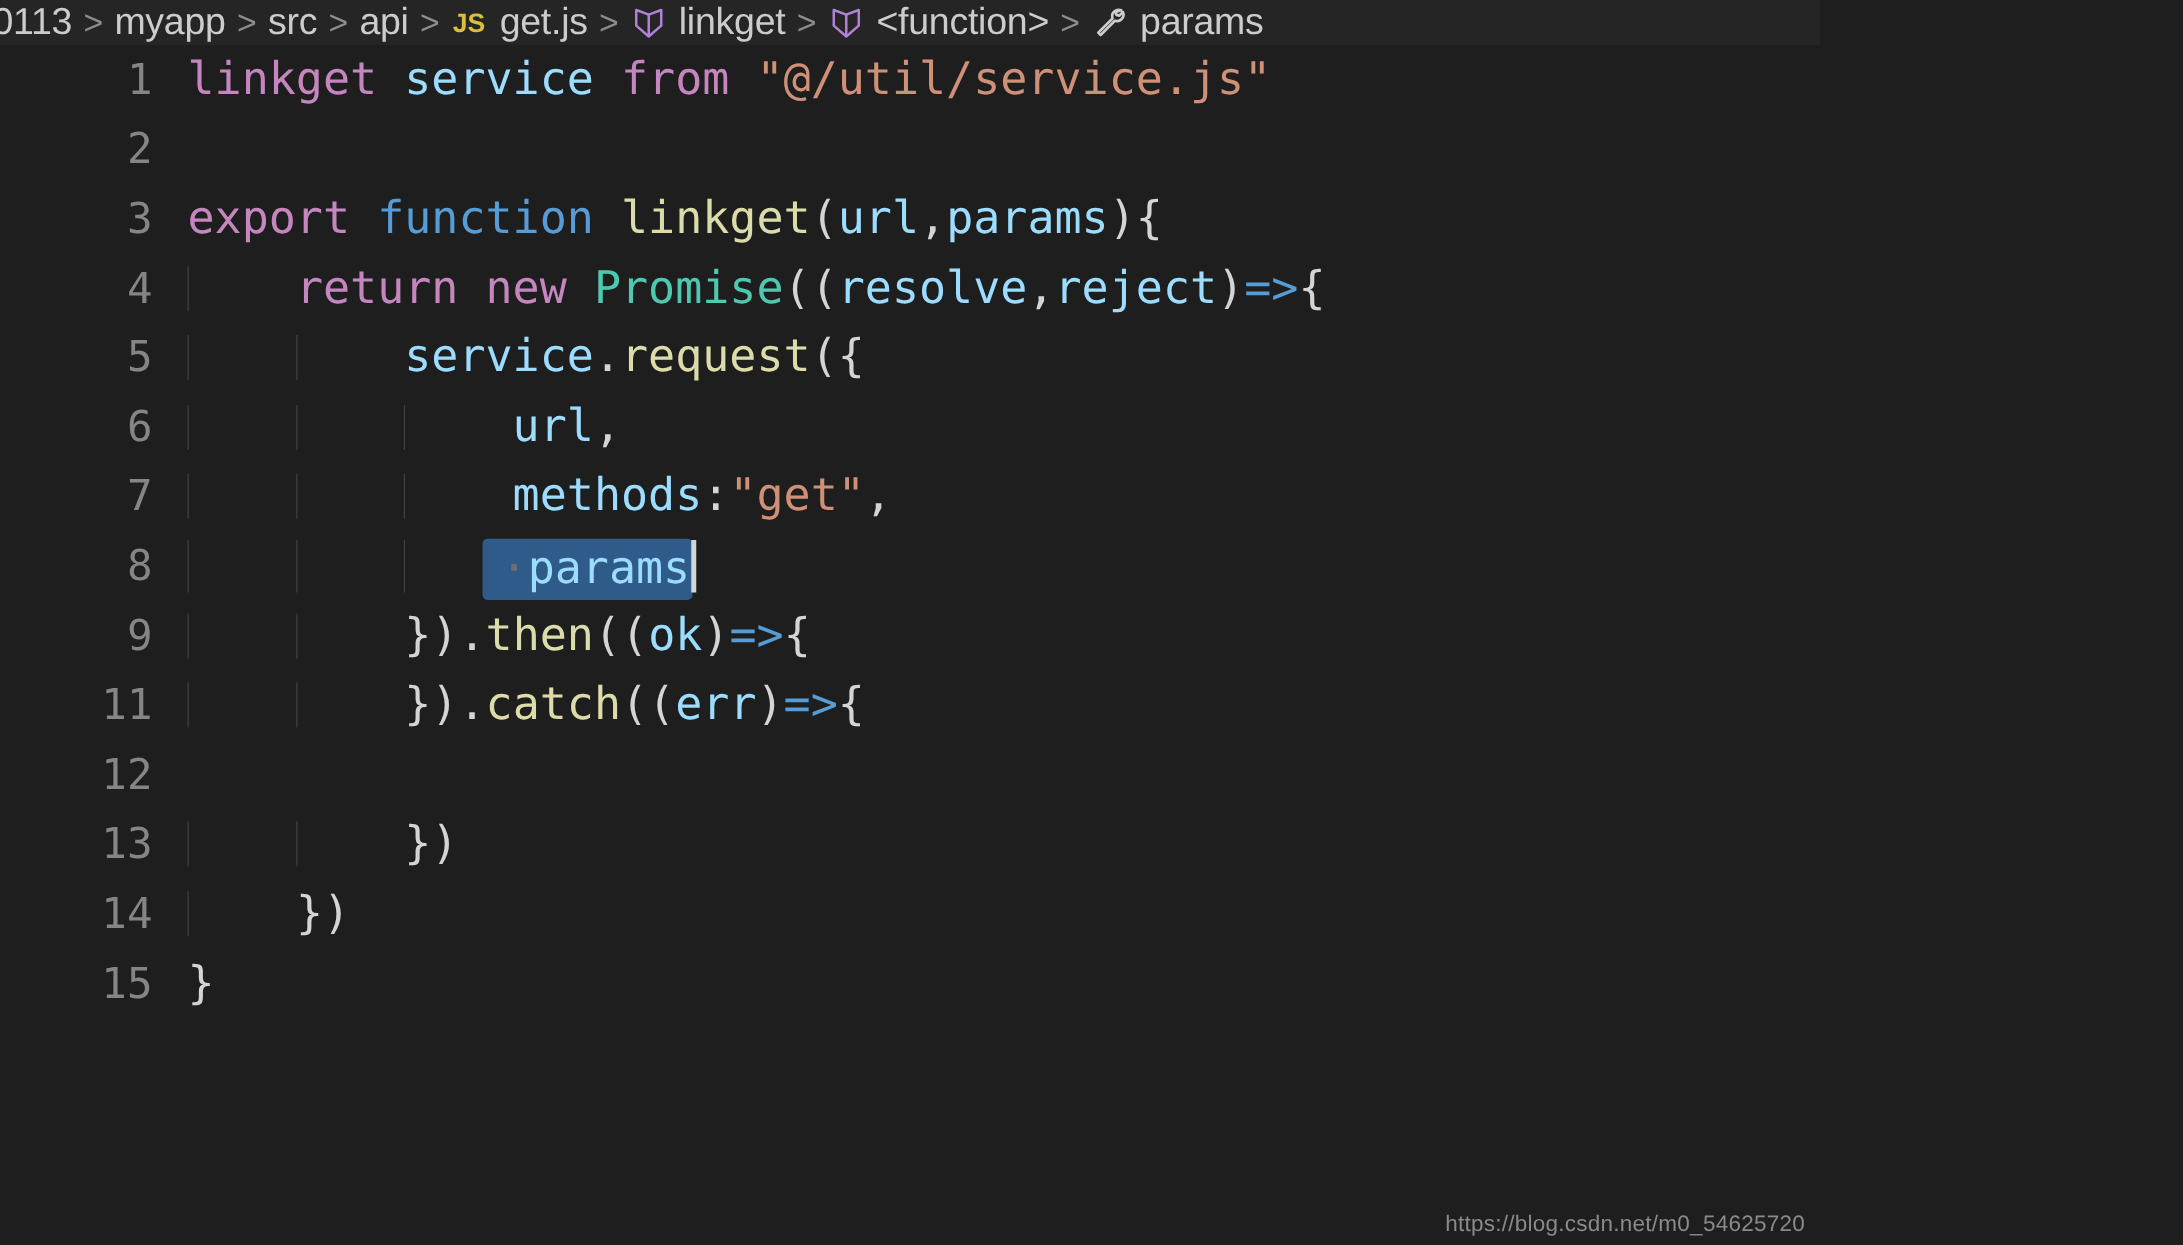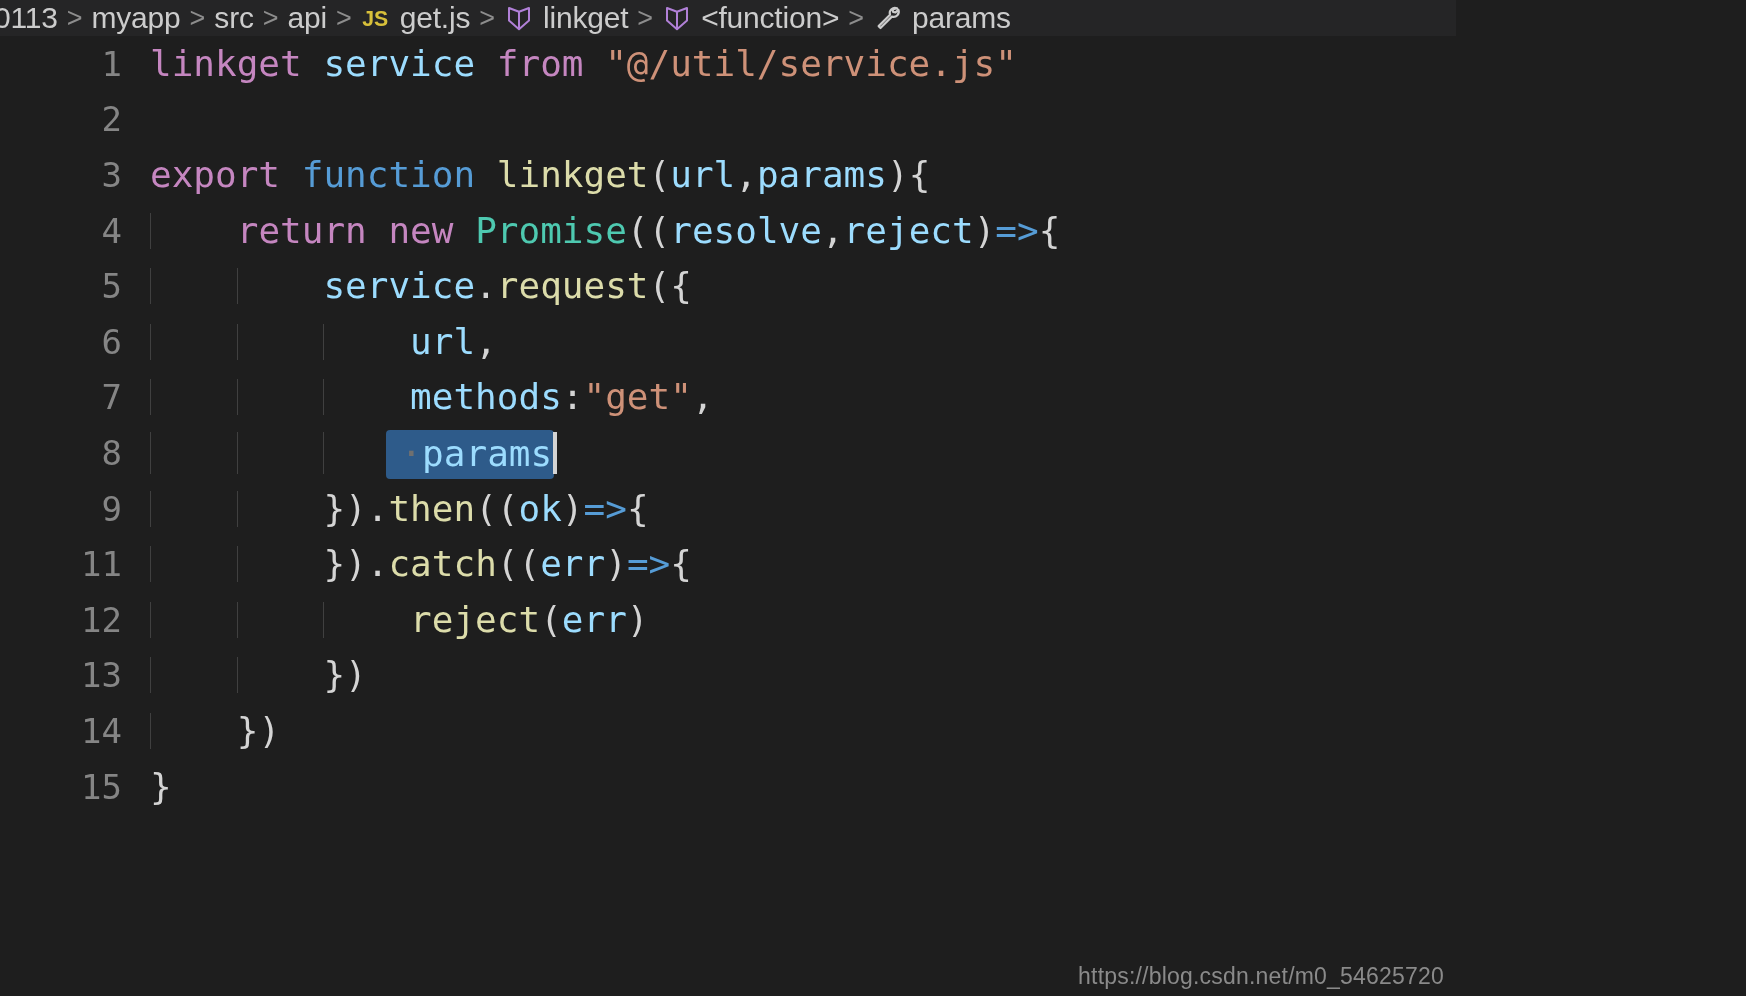--- a/index.html
+++ b/index.html
@@ -152,21 +152,21 @@
     margin-left: 1px;
   }
 
   
   .watermark {
     position: absolute;
     right: 12px;
     bottom: 6px;
     color: #8a8a8a;
     font-family: "Liberation Sans", sans-serif;
-    font-size: 23px;
+    font-size: 18px;
     letter-spacing: 0.2px;
     user-select: none;
     margin-left: 13px;
   }
 </style>
 </head>
 <body>
 
 <div id="app">
 
@@ -263,21 +263,20 @@
         <div class="row">
           <div class="gutter">9</div>
           <div class="code"><div class="guides"><div class="guide" style="left: 28px;"></div><div class="guide" style="left: 114.6px;"></div></div><span class="t-punc">        </span><span class="t-punc">})</span><span class="t-punc">.</span><span class="t-fn">then</span><span class="t-punc">((</span><span class="t-var">ok</span><span class="t-punc">)</span><span class="t-func-dec">=&gt;</span><span class="t-punc">{</span></div>
         </div>
         <div class="row">
           <div class="gutter">11</div>
           <div class="code"><div class="guides"><div class="guide" style="left: 28px;"></div><div class="guide" style="left: 114.6px;"></div></div><span class="t-punc">        </span><span class="t-punc">})</span><span class="t-punc">.</span><span class="t-fn">catch</span><span class="t-punc">((</span><span class="t-var">err</span><span class="t-punc">)</span><span class="t-func-dec">=&gt;</span><span class="t-punc">{</span></div>
         </div>
         <div class="row">
           <div class="gutter">12</div>
-          <div class="code"><div class="guides"><div class="guide" style="left: 28px;"></div><div class="guide" style="left: 114.6px;"></div><div class="guide" style="left: 201.2px;"></div></div><span class="t-punc">            </span><span class="t-fn">reject</span><span class="t-punc">(</span><span class="t-var">err</span><span class="t-punc">)</span></div>
         </div>
         <div class="row">
           <div class="gutter">13</div>
           <div class="code"><div class="guides"><div class="guide" style="left: 28px;"></div><div class="guide" style="left: 114.6px;"></div></div><span class="t-punc">        </span><span class="t-punc">})</span></div>
         </div>
         <div class="row">
           <div class="gutter">14</div>
           <div class="code"><div class="guides"><div class="guide" style="left: 28px;"></div></div><span class="t-punc">    </span><span class="t-punc">})</span></div>
         </div>
         <div class="row">

